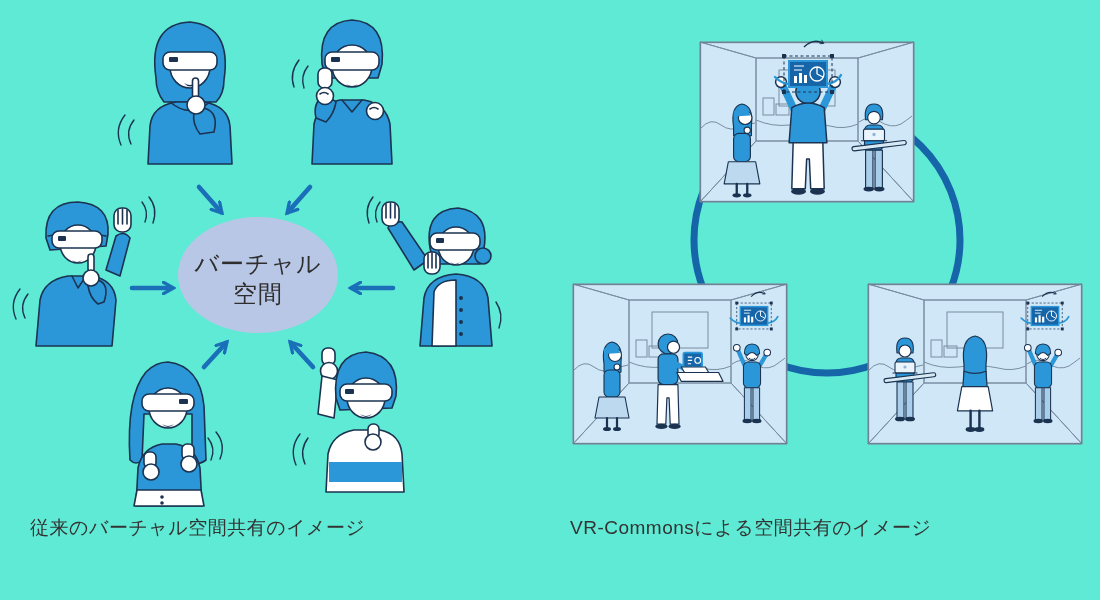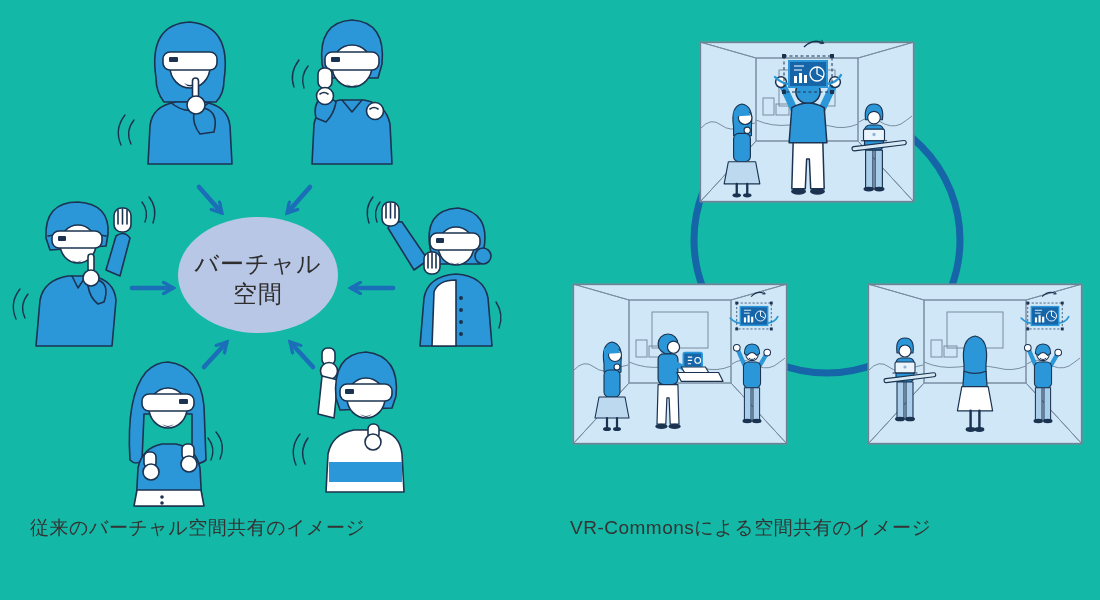--- a/index.html
+++ b/index.html
@@ -1,16 +1,16 @@
 <!DOCTYPE html>
 <html><head>
 <meta charset="utf-8">
 <style>
   html,body{margin:0;padding:0;background:#fff;}
-  .canvas{position:relative;width:1100px;height:600px;background:#14b8a6;overflow:hidden;
+  .canvas{position:relative;width:1100px;height:600px;background:#5eead4;overflow:hidden;
           font-family:"Liberation Sans","DejaVu Sans",sans-serif;}
   .art{position:absolute;left:0;top:0;}
   .caption{position:absolute;top:515px;font-size:19px;font-weight:500;color:#333;text-align:left;letter-spacing:.5px;}
   .caption.left{left:30px;width:500px;}
   .caption.right{left:570px;width:540px;}
 
   
   .ol{stroke:#1b3350;stroke-width:1.6;stroke-linejoin:round;stroke-linecap:round;}
   .fb{fill:#2b97d9}.fw{fill:#ffffff}.nf{fill:none}
   .ml{fill:none;stroke:#1b3350;stroke-width:1.4;stroke-linecap:round}

